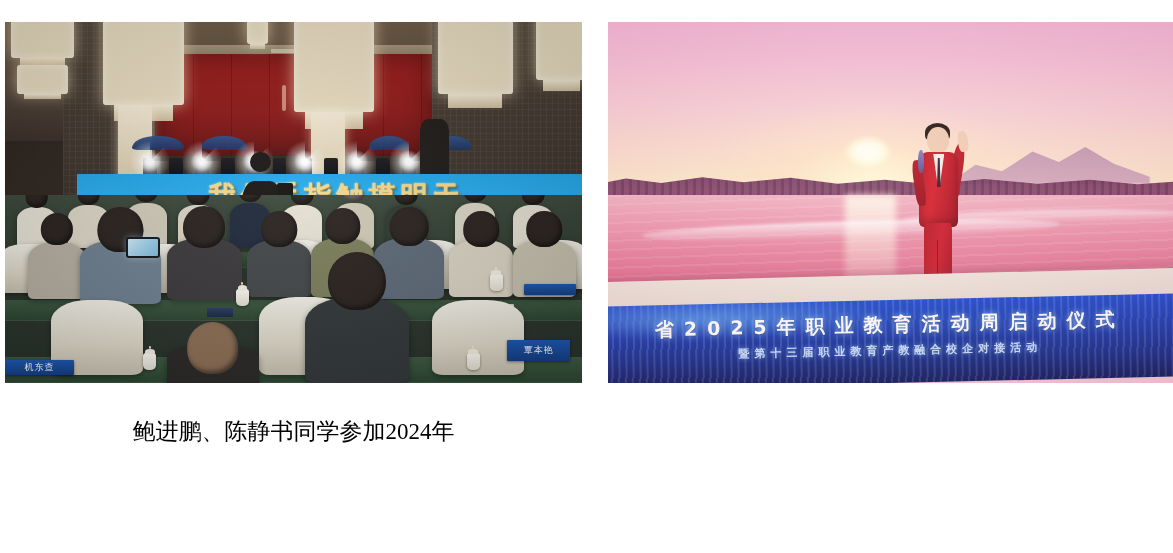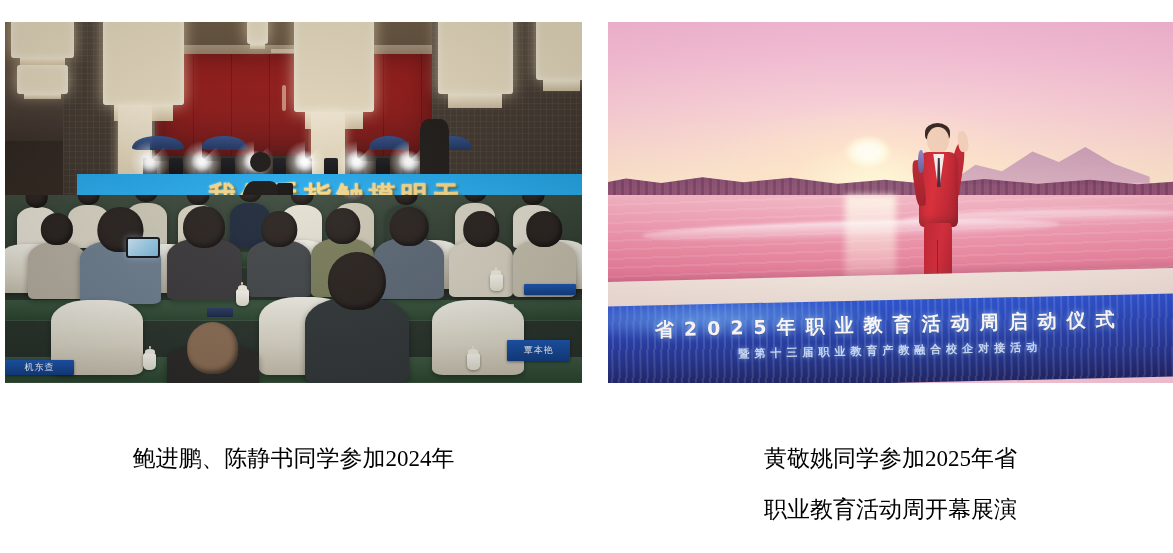--- a/index.html
+++ b/index.html
@@ -624,21 +624,20 @@
 
   
   .caption {
     position: absolute;
     text-align: center;
     font-family: "Liberation Serif", "DejaVu Serif", serif;
     font-size: 23px;
     color: #000000;
     line-height: 1;
     white-space: nowrap;
-    margin-top: 27px;
   }
   .cap-left  { left: 5px;   top: 420px; width: 577px; }
   .cap-right { left: 608px; top: 420px; width: 565px; }
   .caption .l2 { display: block; margin-top: 28px; }
 </style>
 </head>
 <body>
 
 <div class="page">
 
@@ -854,17 +853,15 @@
           <div class="banner-main">省2025年职业教育活动周启动仪式</div>
           <div class="banner-sub">暨第十三届职业教育产教融合校企对接活动</div>
         </div>
 
         <div class="glow2"></div>
       </div>
     </div>
   </div>
 
   <div class="caption cap-right">
-    <span>黄敬姚同学参加2025年省</span>
-    <span class="l2">职业教育活动周开幕展演</span>
   </div>
 
 </div>
 
 </body></html>

